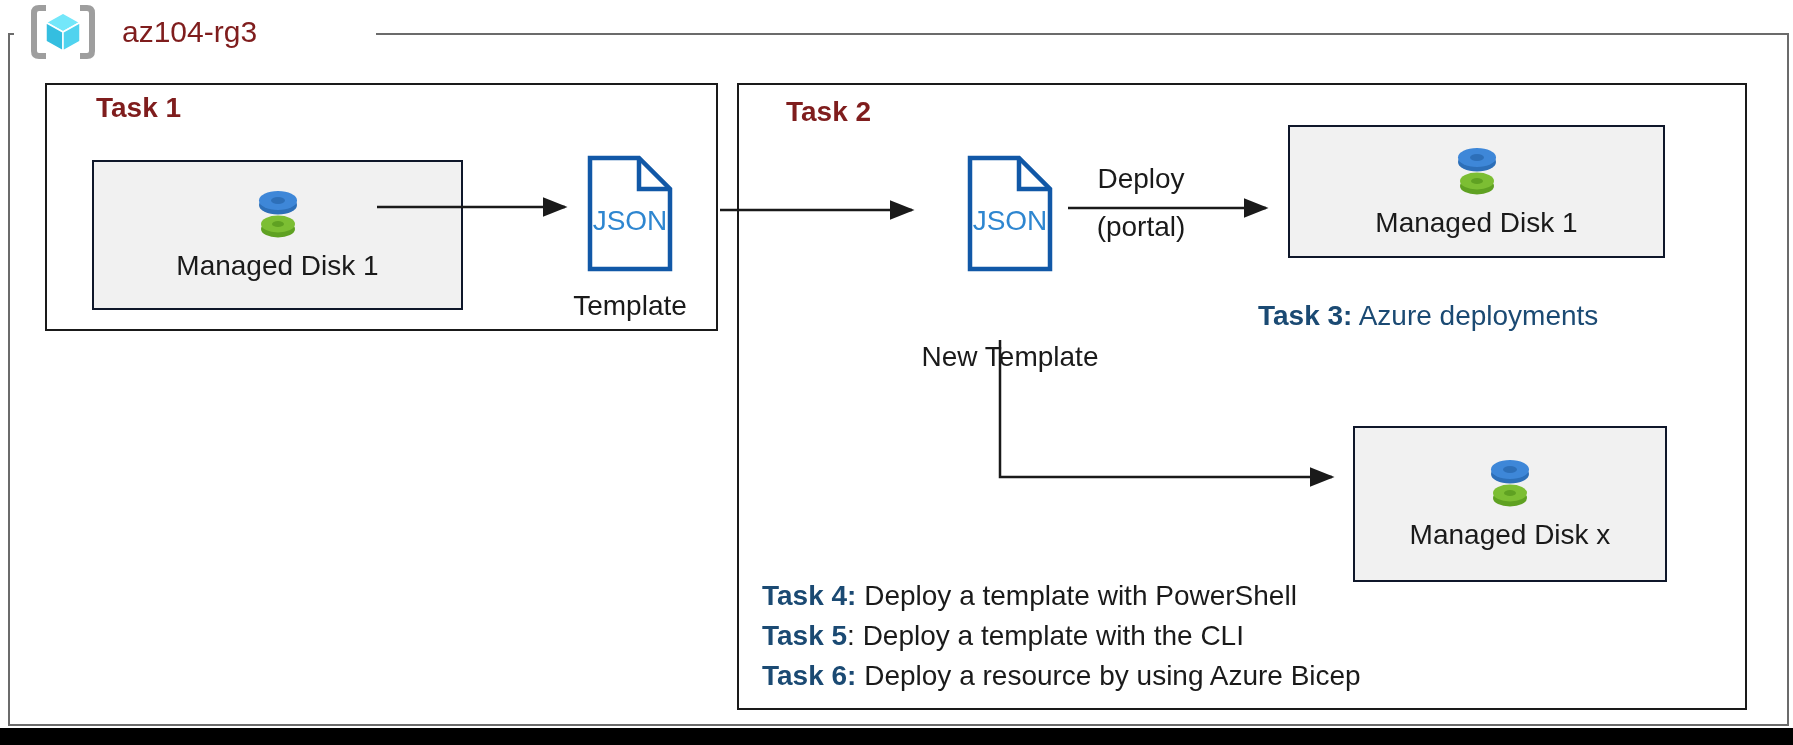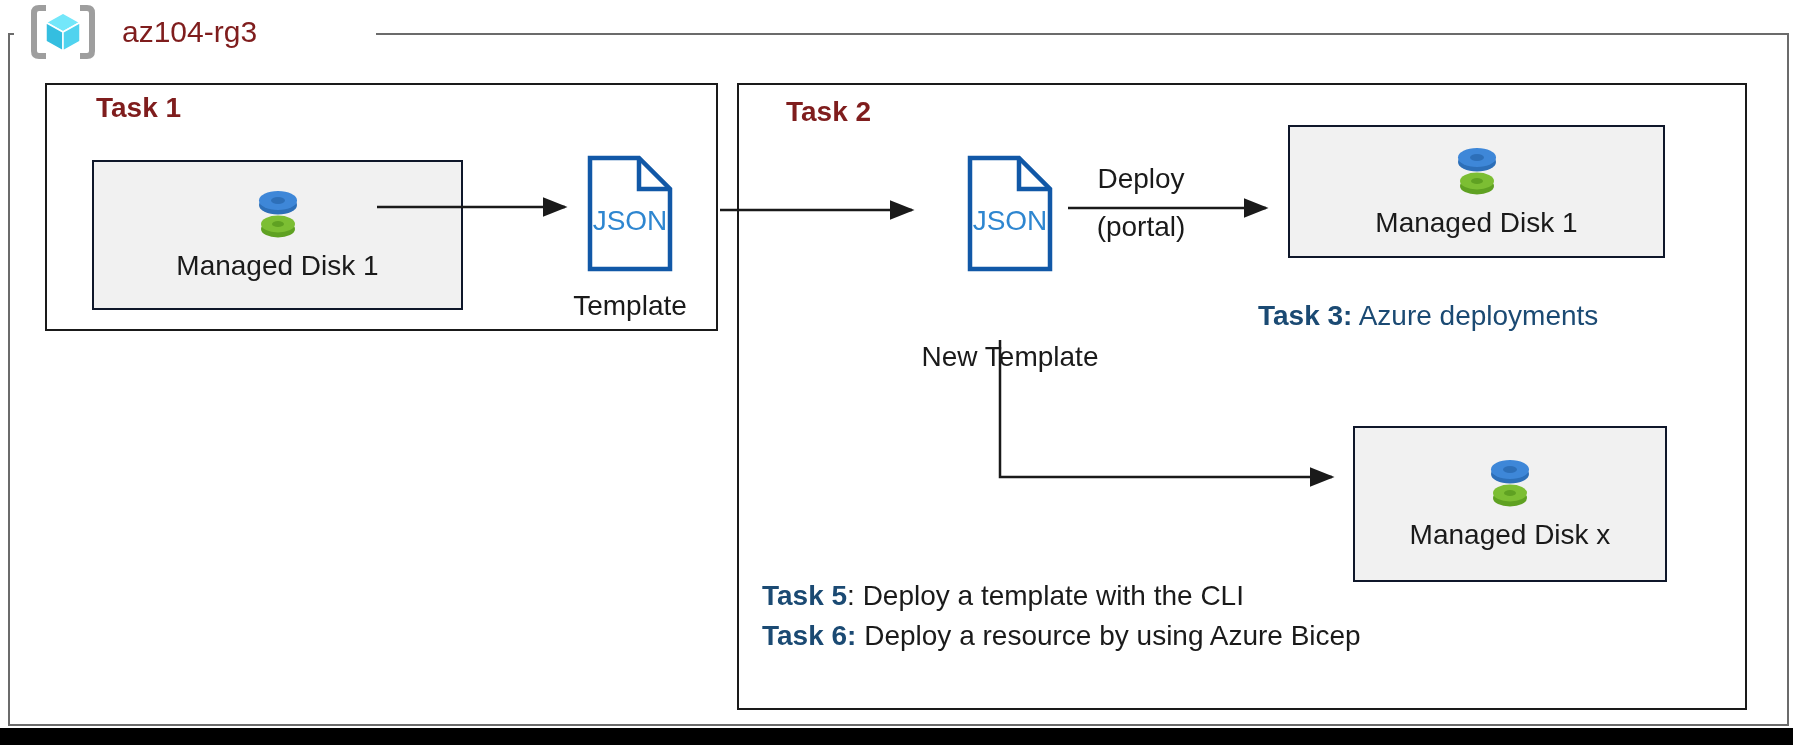--- a/index.html
+++ b/index.html
@@ -150,20 +150,23 @@
       <ellipse cx="27" cy="36" rx="6" ry="3" fill="#5fa122"></ellipse>
       <ellipse cx="27" cy="17" rx="19" ry="9.5" fill="#2d6fb8"></ellipse>
       <ellipse cx="27" cy="12.5" rx="19" ry="9.5" fill="#3e87d8"></ellipse>
       <ellipse cx="27" cy="12.5" rx="7" ry="3.5" fill="#2d6fb8"></ellipse>
     </svg>
     <div class="disk-label">Managed Disk x</div>
   </div>
 
   <div class="task-list">
     <div class="task-line">
+      <span class="task-bold blue-bold">Task 4:</span><span> Deploy a template with PowerShell</span>
+    </div>
+    <div class="task-line">
       <span class="task-bold blue-bold">Task 5</span><span>: Deploy a template with the CLI</span>
     </div>
     <div class="task-line">
       <span class="task-bold blue-bold">Task 6:</span><span> Deploy a resource by using Azure Bicep</span>
     </div>
   </div>
 
   <svg class="arrows" width="1793" height="745" viewBox="0 0 1793 745">
     <defs>
       <marker id="ah" markerWidth="10" markerHeight="8" refX="9" refY="4" orient="auto">

